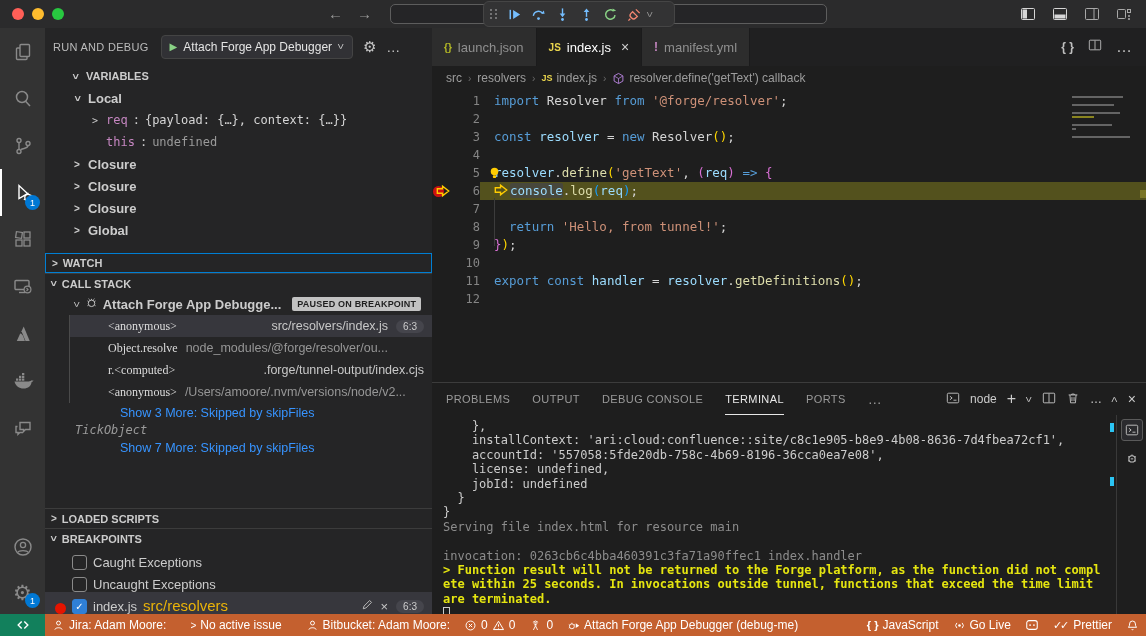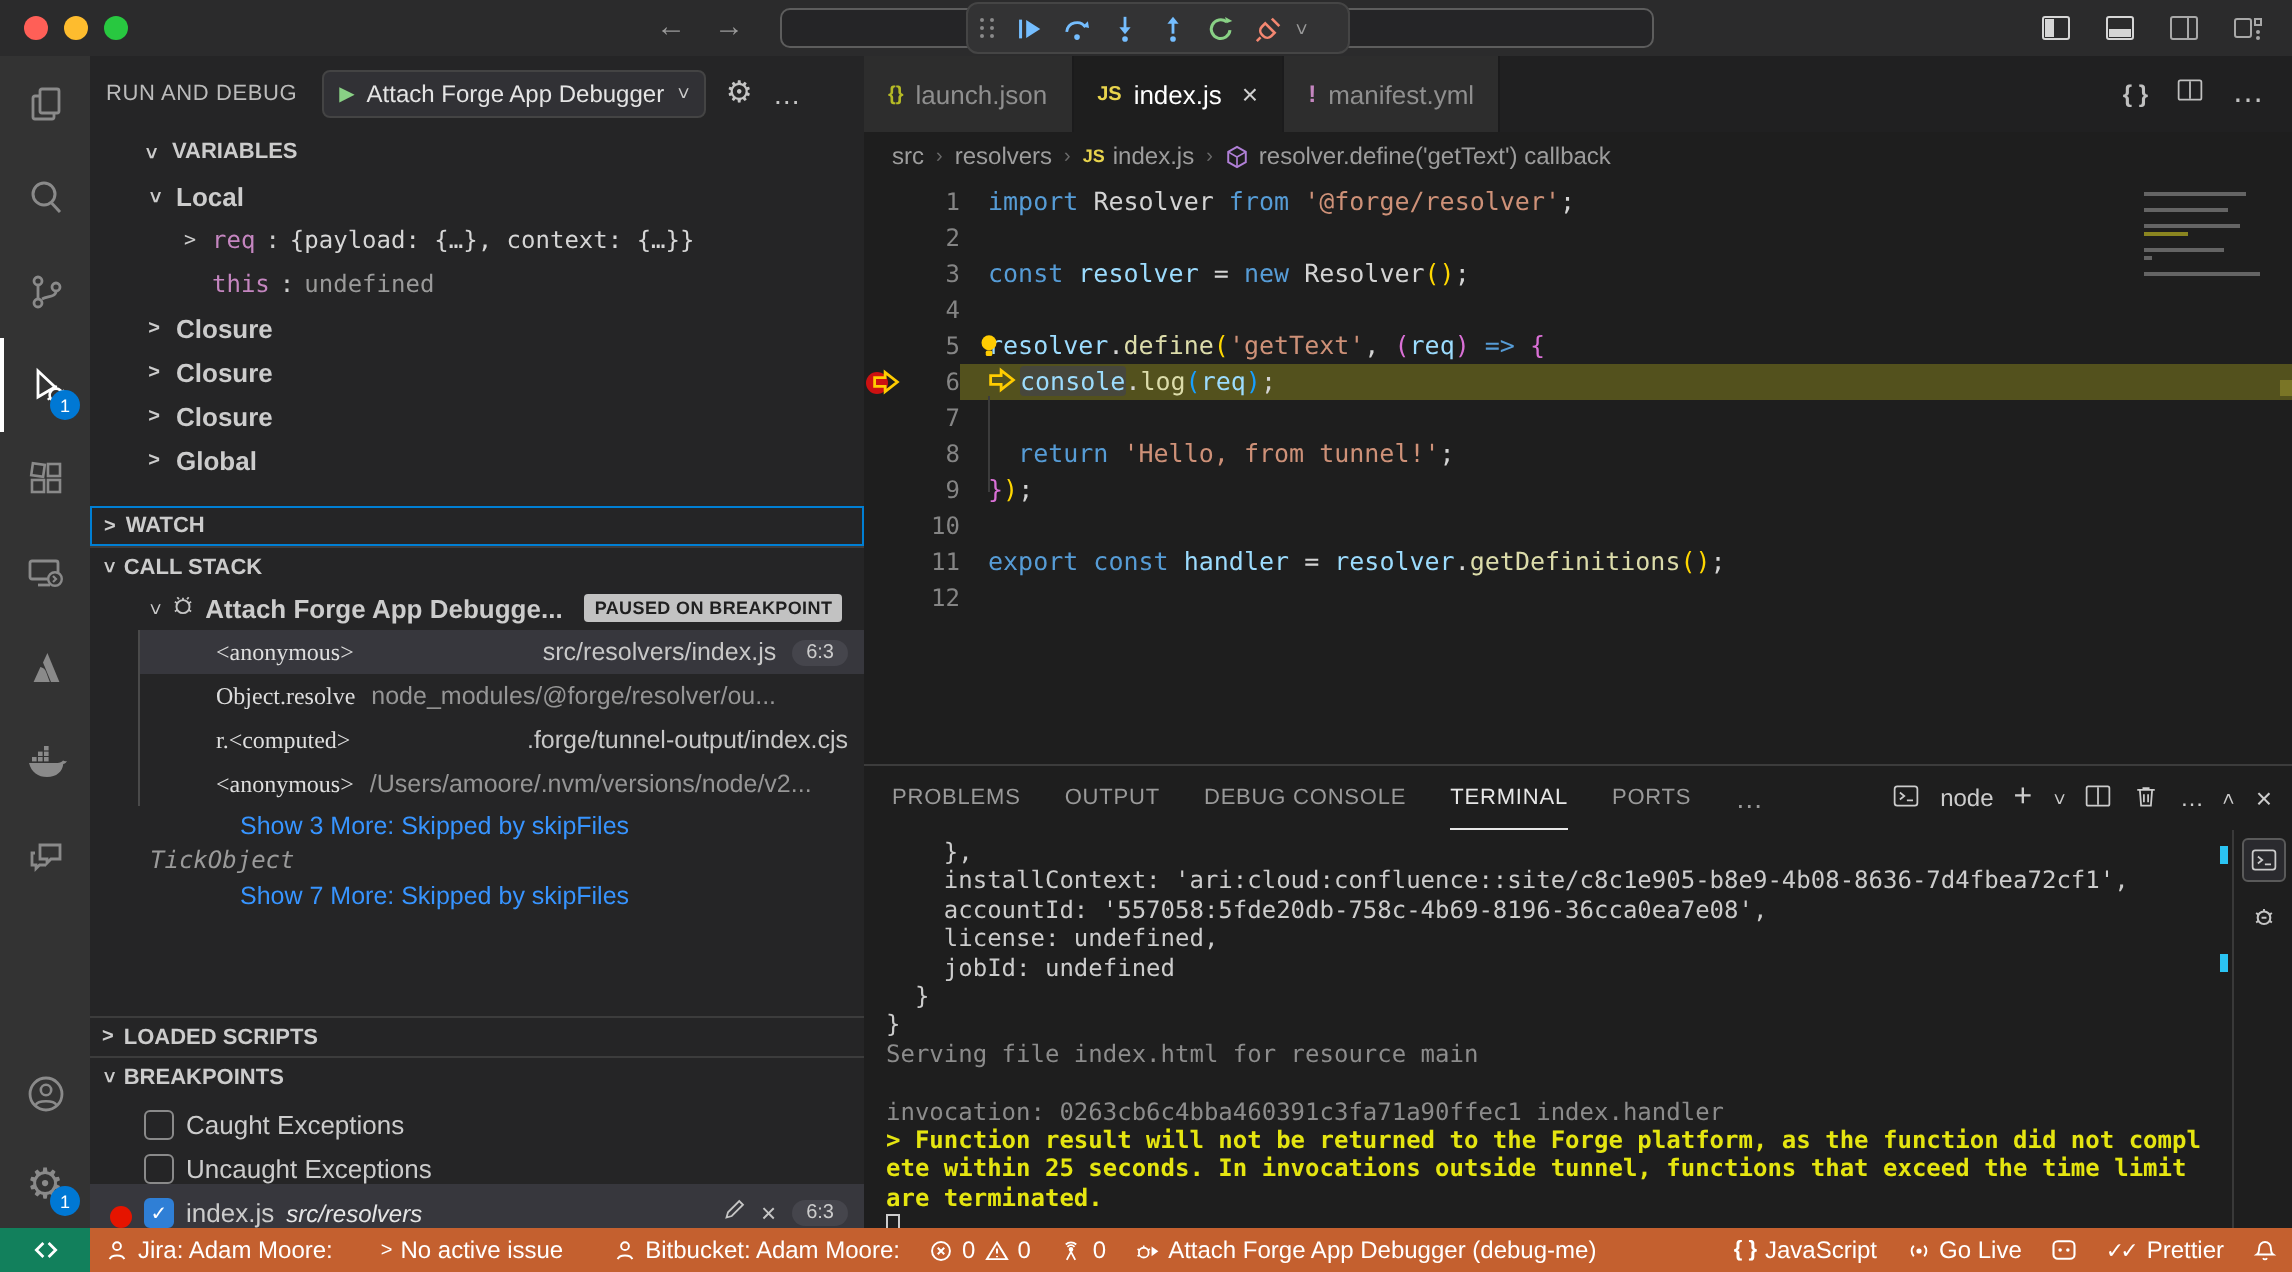--- a/index.html
+++ b/index.html
@@ -67,21 +67,21 @@
   .slink { height:19px; color:#3794ff; font-size:12.5px; padding-left:75px; display:flex; align-items:center; flex:none; }
   .stick { height:16px; color:#9a9a9a; font-style:italic; font-family:"DejaVu Sans Mono", monospace;
     font-size:12px; padding-left:30px; display:flex; align-items:center; flex:none; }
   .bprow { height:22px; display:flex; align-items:flex-end; gap:6px; padding:0 8px 0 10px; flex:none; font-size:13px; }
   .bprow.sel { background:#37373d; }
   .cbox { width:15px; height:15px; border:1px solid #8a8a8a; border-radius:3px; background:transparent; flex:none;
     display:flex; align-items:center; justify-content:center; font-size:10px; color:#fff; }
   .cbox.checked { background:#2f7fd6; border-color:#2f7fd6; }
   .bpdot { width:11px; height:11px; border-radius:50%; background:#e51400; flex:none; }
   .bpspacer { width:11px; flex:none; }
-  .bpdetail { color:#e5e5e5; font-size:12px;font-style:italic; }
+  .bpdetail { color:#eab308; font-size:15px; }
   .bpacts { margin-left:auto; display:flex; align-items:center; gap:8px; color:#c5c5c5; }
 
   
   .editorcol { flex:1; display:flex; flex-direction:column; min-width:0; background:#1e1e1e; }
   .tabbar { height:38px; background:#202021; display:flex; align-items:stretch; flex:none; }
   .tab { display:flex; align-items:center; gap:6px; padding:0 12px; font-size:13px; color:#8f8f8f;
     background:#2d2d2d; border-right:1px solid #1b1b1c; }
   .tab.active { background:#1e1e1e; color:#ffffff; }
   .tabicon { font-weight:bold; font-size:10px; }
   .tabclose { color:#d0d0d0; font-size:14px; margin-left:4px; }

